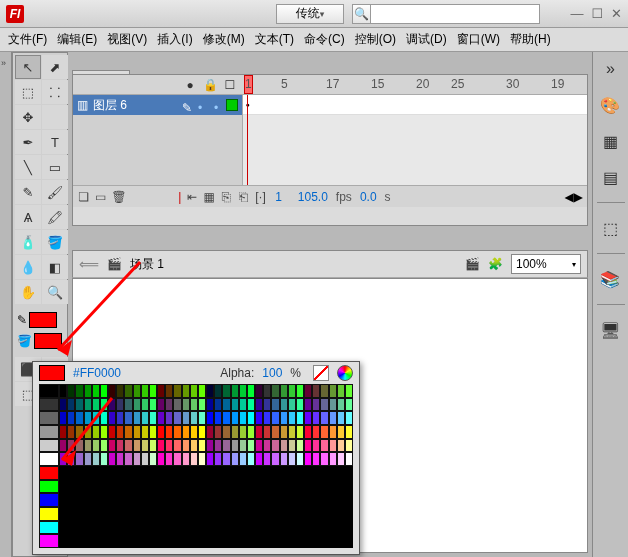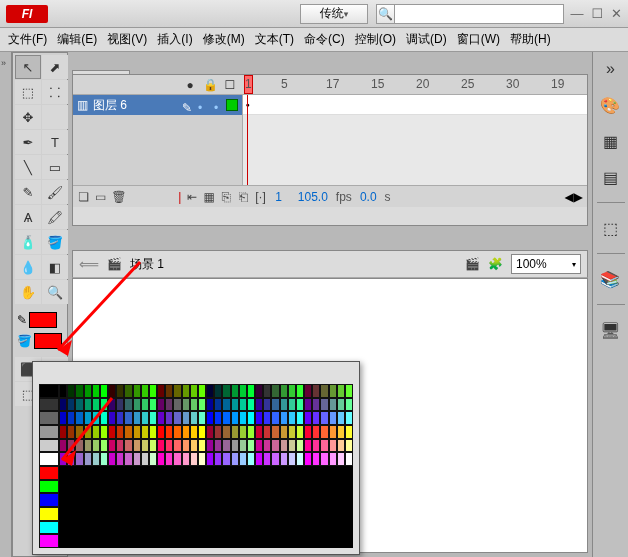--- a/index.html
+++ b/index.html
@@ -1,18 +1,18 @@
 <!DOCTYPE html>
 <html><head>
 <meta charset="utf-8">
 <style>
 * { margin:0; padding:0; box-sizing:border-box; font-family:"Microsoft YaHei",Tahoma,sans-serif; font-size:12px; }
 body { background:#b8b8b8; width:628px; height:557px; position:relative; overflow:hidden; }
 .titlebar { height:28px; background:linear-gradient(#e8e8e8,#d0d0d0); display:flex; align-items:center; padding:0 6px; border-bottom:1px solid #999; }
-.flash-logo { width:42px; height:18px; background:#d40000; color:#fff; display:flex; align-items:center; justify-content:center; font-weight:bold; font-style:italic; border-radius:2px; }
+.flash-logo { width:18px; height:18px; background:#d40000; color:#fff; display:flex; align-items:center; justify-content:center; font-weight:bold; font-style:italic; border-radius:2px; }
 .workspace-dd { margin-left:252px; width:68px; height:20px; background:linear-gradient(#fefefe,#e4e4e4); border:1px solid #999; display:flex; align-items:center; padding:0 4px; justify-content:center; }
 .workspace-dd .arrow { font-size:9px; color:#555; }
 .search-wrap { margin-left:8px; display:flex; align-items:center; }
 .search-icon { width:18px; height:20px; background:linear-gradient(#fefefe,#e4e4e4); border:1px solid #999; border-right:none; display:flex; align-items:center; justify-content:center; color:#555; }
 .search-input { width:170px; height:20px; border:1px solid #999; background:#fff; padding:0 4px; }
 .win-btns { margin-left:auto; display:flex; gap:8px; color:#666; }
 .win-btns span { cursor:pointer; font-size:13px; }
 .menubar { height:24px; background:#dcdcdc; display:flex; align-items:center; padding:0 4px; gap:2px; border-bottom:1px solid #999; }
 .menubar span { padding:2px 4px; cursor:pointer; }
 .content { position:absolute; top:52px; bottom:0; left:0; right:0; }
@@ -192,21 +192,21 @@
           <span>🔒</span>
           <span>☐</span>
         </div>
         <div class="tl-ruler">
           <div class="playhead"></div>
           <span class="num" style="left:2px">1</span>
           <span class="num" style="left:38px">5</span>
           <span class="num" style="left:83px">17</span>
           <span class="num" style="left:128px">15</span>
           <span class="num" style="left:173px">20</span>
-          <span class="num" style="left:218px">25</span>
+          <span class="num" style="left:208px">25</span>
           <span class="num" style="left:263px">30</span>
           <span class="num" style="left:308px">19</span>
 
         </div>
       </div>
       <div class="tl-layers">
         <div class="tl-layer-col">
           <div class="layer-row">
             <span class="licon">▥</span>
             <span>图层 6</span>
@@ -265,20 +265,29 @@
           <span class="arrow">▾</span>
         </div>
       </div>
     </div>
 
     <div class="stage"></div>
   </div>
 </div>
 
 <div class="color-pop">
+  <div class="cp-head">
+    <div class="cur"></div>
+    <span class="hex">#FF0000</span>
+    <span class="alpha-lab">Alpha:</span>
+    <span class="alpha-val">100</span>
+    <span class="pct">%</span>
+    <div class="nobtn"></div>
+    <div class="wheel"></div>
+  </div>
   <div class="cp-grid">
     <div class="cp-leftcol" id="cp-left">
         <div style="background: rgb(0, 0, 0);"></div>
         <div style="background: rgb(51, 51, 51);"></div>
         <div style="background: rgb(102, 102, 102);"></div>
         <div style="background: rgb(153, 153, 153);"></div>
         <div style="background: rgb(204, 204, 204);"></div>
         <div style="background: rgb(255, 255, 255);"></div>
         <div style="background: rgb(255, 0, 0);"></div>
         <div style="background: rgb(0, 255, 0);"></div>

